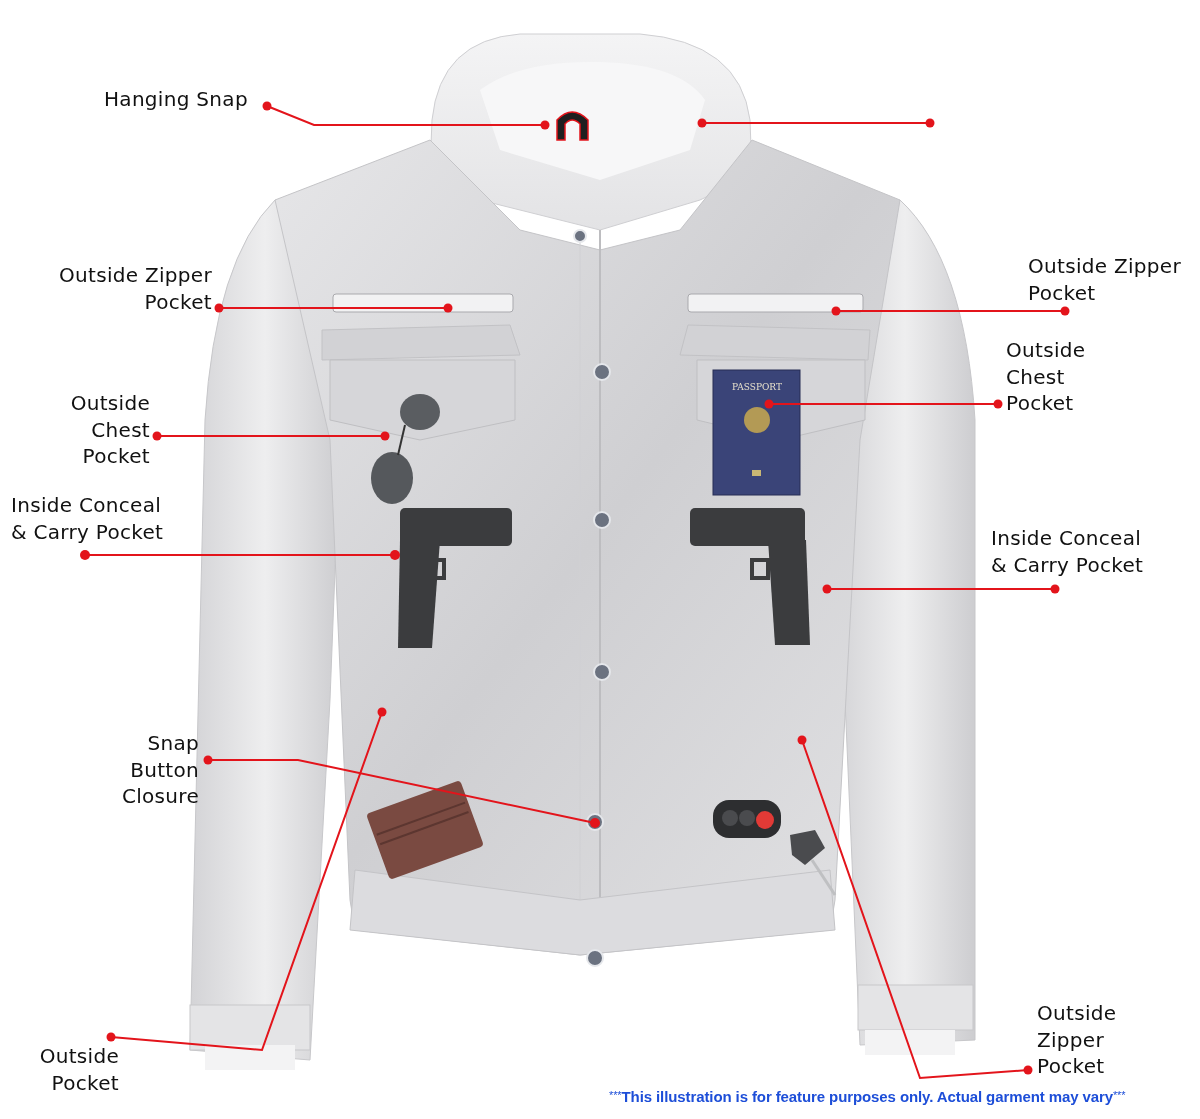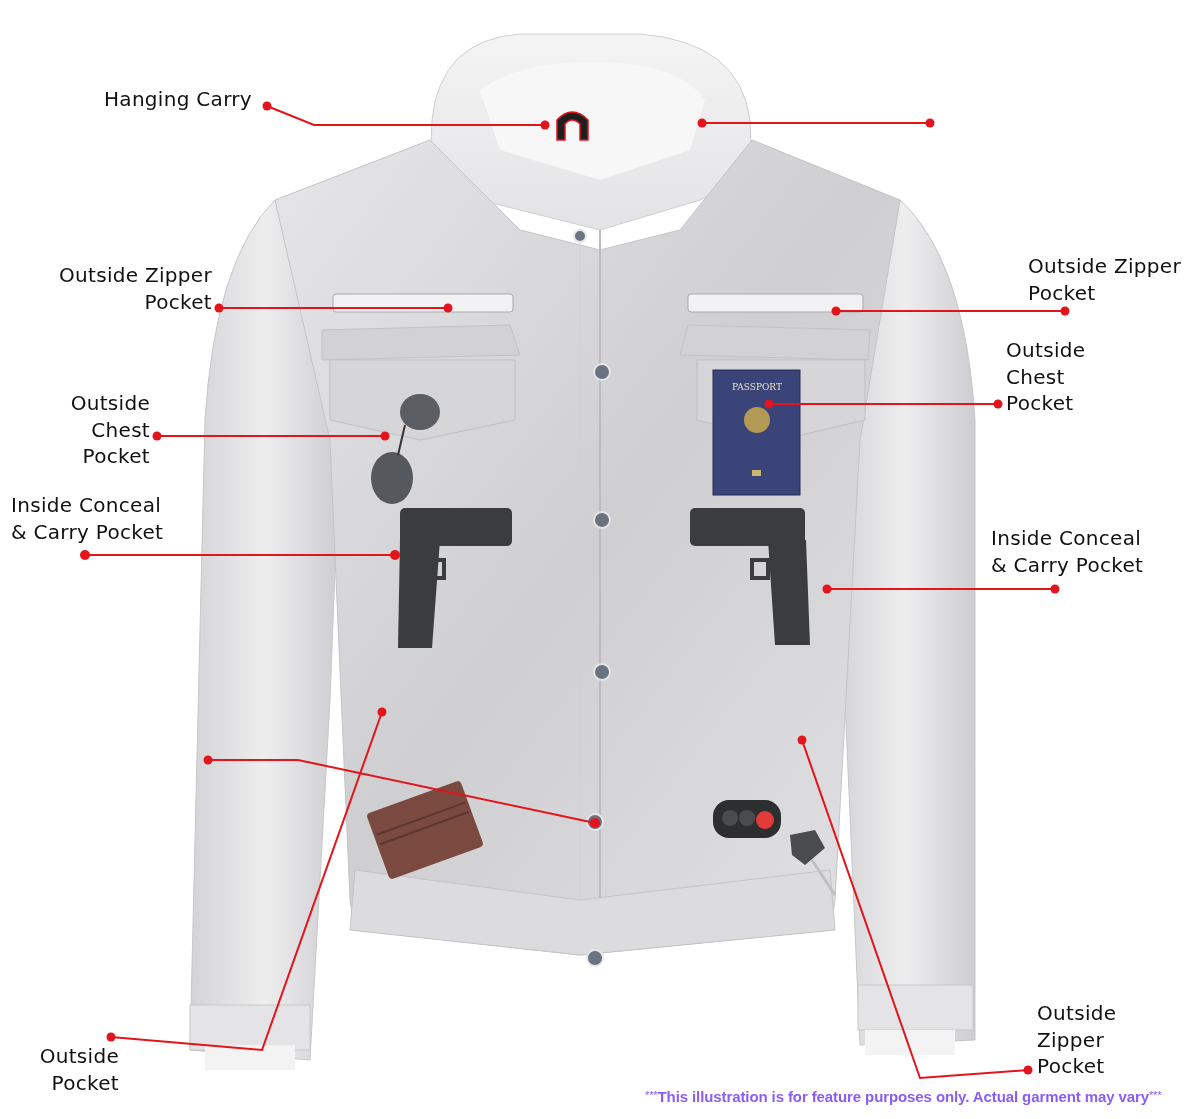--- a/index.html
+++ b/index.html
@@ -1,21 +1,21 @@
 <!DOCTYPE html>
 <html><head>
 <meta charset="utf-8">
 <style>
   html, body { margin:0; padding:0; background:#ffffff; }
   body { width:1200px; height:1119px; position:relative; overflow:hidden; font-family:"DejaVu Sans", sans-serif; }
   #stage { position:absolute; left:0; top:0; width:1200px; height:1119px; }
   svg#art { position:absolute; left:0; top:0; }
   .label { position:absolute; color:#111; font-size:20px; line-height:26.5px; letter-spacing:0.3px; white-space:pre-line; }
   .label.right { text-align:right; }
-  .disclaimer { position:absolute; left:609px; top:1088px; font-family:"Liberation Sans", sans-serif; font-weight:bold; font-size:15px; color:#8b5cf6; letter-spacing:-0.1px; white-space:nowrap;margin-left:36px; }
+  .disclaimer { position:absolute; left:609px; top:1088px; font-family:"Liberation Sans", sans-serif; font-weight:bold; font-size:15px; color:#1d4ed8; letter-spacing:-0.1px; white-space:nowrap; }
   .disclaimer .stars { font-size:11px; vertical-align:3px; font-weight:normal; }
 </style>
 </head>
 <body>
 
 <div id="stage">
 
 <svg id="art" width="1200" height="1119" viewBox="0 0 1200 1119">
   <defs>
     <linearGradient id="leather" x1="0" y1="0" x2="1" y2="1">
@@ -144,35 +144,38 @@
         <circle cx="1055" cy="589" r="4.5"></circle>
     <circle cx="208" cy="760" r="4.5"></circle>
         <circle cx="595" cy="823" r="5"></circle>
     <circle cx="111" cy="1037" r="4.5"></circle>
         <circle cx="382" cy="712" r="4.5"></circle>
     <circle cx="802" cy="740" r="4.5"></circle>
         <circle cx="1028" cy="1070" r="4.5"></circle>
   </g>
 </svg>
 
-<div class="label" style="left:104px; top:86px;">Hanging Carry</div>
+<div class="label" style="left:104px; top:86px;">Hanging Snap</div>
 <div class="label right" style="left:40px; top:262px; width:172px;">Outside Zipper
 Pocket</div>
 <div class="label" style="left:1028px; top:253px;">Outside Zipper
 Pocket</div>
 <div class="label right" style="left:50px; top:390px; width:100px;">Outside
 Chest
 Pocket</div>
 <div class="label" style="left:1006px; top:337px;">Outside
 Chest
 Pocket</div>
 <div class="label" style="left:11px; top:492px;">Inside Conceal
 &amp; Carry Pocket</div>
 <div class="label" style="left:991px; top:525px;">Inside Conceal
 &amp; Carry Pocket</div>
+<div class="label right" style="left:100px; top:730px; width:99px;">Snap
+Button
+Closure</div>
 <div class="label right" style="left:20px; top:1043px; width:99px;">Outside
 Pocket</div>
 <div class="label" style="left:1037px; top:1000px;">Outside
 Zipper
 Pocket</div>
 
 <div class="disclaimer"><span class="stars">***</span><span>This illustration is for feature purposes only.  Actual garment may vary</span><span class="stars">***</span></div>
 
 </div>
 

